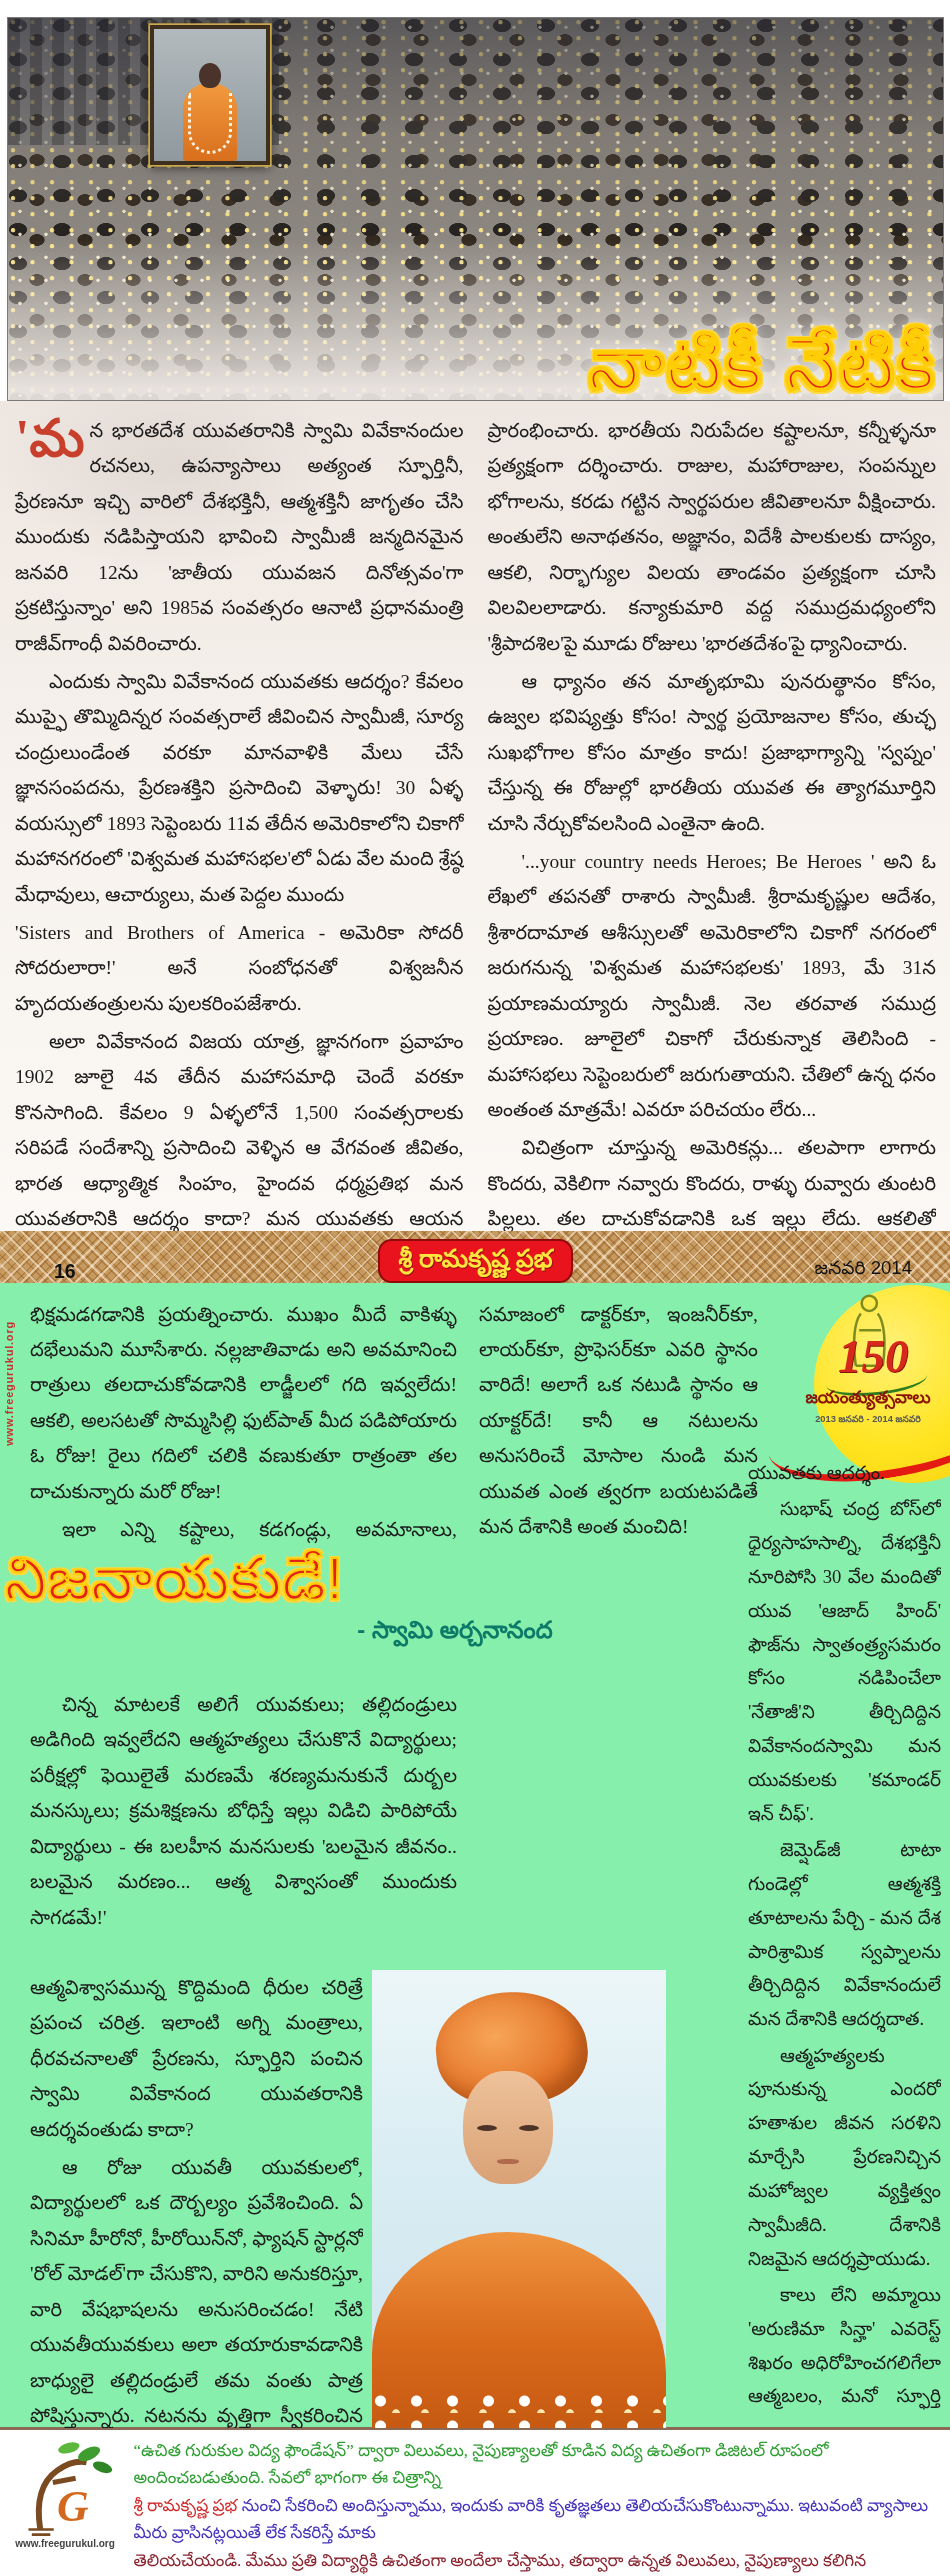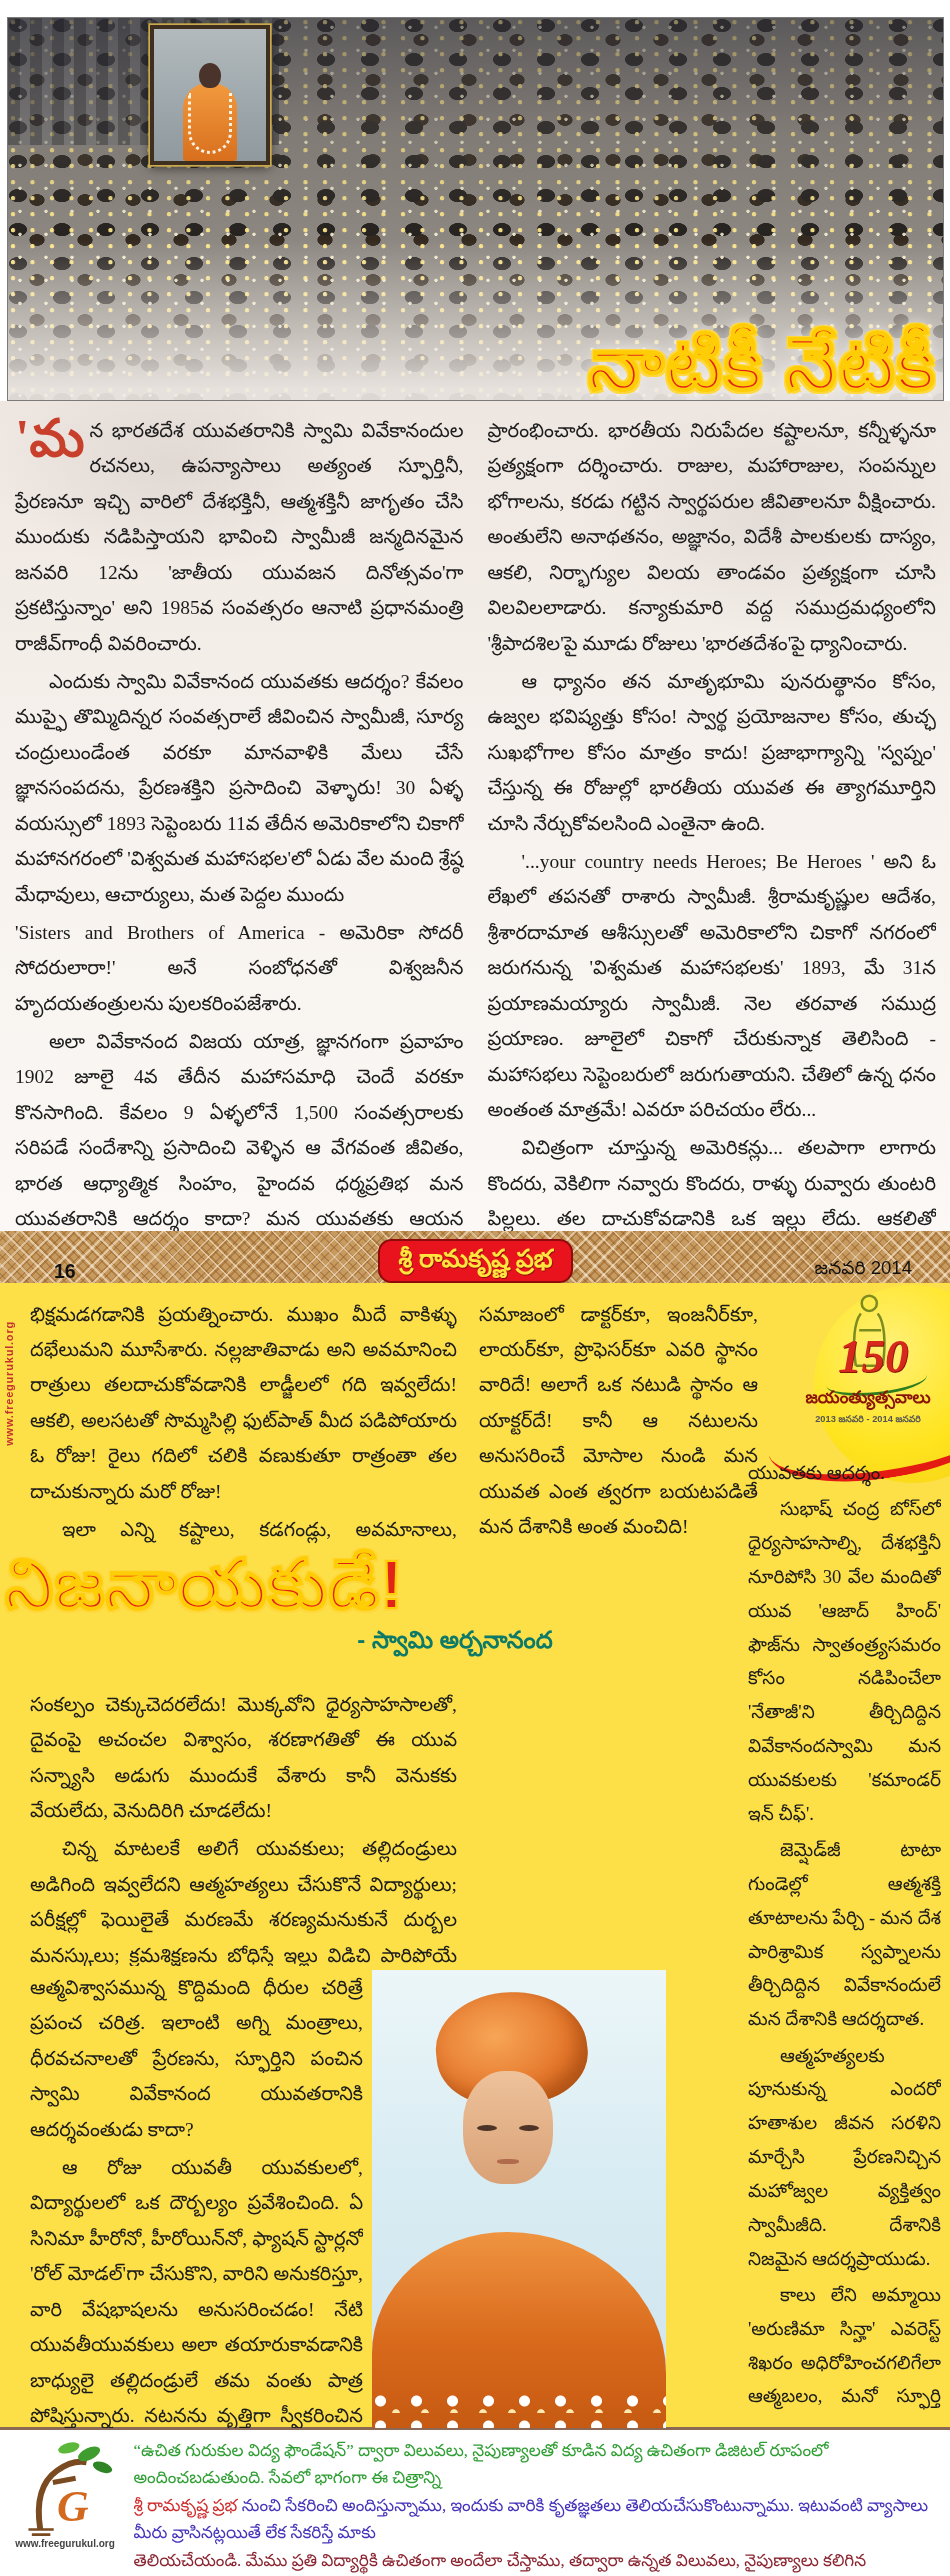--- a/index.html
+++ b/index.html
@@ -49,32 +49,32 @@
       repeating-linear-gradient(45deg, rgba(255,243,224,.5) 0 1.7px, transparent 1.7px 12.7px),
       repeating-linear-gradient(135deg, rgba(255,243,224,.5) 0 1.7px, transparent 1.7px 12.7px),
       repeating-linear-gradient(45deg, rgba(146,94,38,.45) 6px 7.6px, transparent 7.6px 12.7px),
       repeating-linear-gradient(135deg, rgba(146,94,38,.45) 6px 7.6px, transparent 7.6px 12.7px)}
   .band .pageno{position:absolute;left:54px;font:bold 19.5px "Liberation Sans",sans-serif;color:#111}
   .band .badge{margin:0 auto;background:#e8131d;border:2.5px solid #8e0b0b;border-radius:13.5px;
     padding:2.5px 18.6px;color:#ffe53d;font:bold 25px "Liberation Sans",sans-serif;
     text-shadow:0.8px 0.8px 0 #8e0b0b}
   .band .issue{position:absolute;right:39px;font:18.6px "Liberation Sans",sans-serif;color:#111}
   
-  .sec2{position:relative;height:1144px;background:#fde047;font-size:19.5px;line-height:1.82;text-align:justify}
+  .sec2{position:relative;height:1144px;background:#86efac;font-size:19.5px;line-height:1.82;text-align:justify}
   .s2block{position:absolute;overflow:hidden}
   .sec2 p{margin:0 0 2.5px;text-indent:32px}
   .sec2 p.noind{text-indent:0}
   .c1a{left:30px;top:13.5px;width:427px;height:254px}
   .c2a{left:479px;top:13.5px;width:279px;height:254px}
   .c3{left:748px;top:173px;width:193px;height:964px;font-size:18.6px}
   .c1b{left:30px;top:404px;width:427px;height:279px}
   .c2b{left:479px;top:404px;width:264px;height:279px}
   .c1c{left:30px;top:687px;width:333px;height:458px}
   .h2wrap{position:absolute;left:5px;top:266px;width:721px}
-  .headline2{font-family:"Liberation Sans",sans-serif;font-weight:bold;font-size:69px;line-height:1.05;
+  .headline2{font-family:"Liberation Sans",sans-serif;font-weight:normal;font-size:59px;line-height:1.05;
     color:#e2231a;letter-spacing:0.8px;-webkit-text-stroke:2.1px #ffcd05;
     text-shadow:2.5px 2.5px 0 #ffd83d,-2.5px 2.5px 0 #ffd83d,2.5px -2.5px 0 #ffd83d,-2.5px -2.5px 0 #ffd83d}
   .byline2{margin:5px 127px 0 auto;width:288px;text-align:center;color:#0d7a68;
     font:bold 24px "Liberation Sans",sans-serif}
   
   .logo150{position:absolute;left:765px;top:0;width:185px;height:178px;overflow:visible}
   .l150-circle{position:absolute;left:49px;top:1.7px;width:198px;height:198px;border-radius:50%;
     background:radial-gradient(circle at 38% 32%, #fff177, #ffe41f 55%, #f5cf12)}
   .l150-num{position:absolute;left:24px;top:44px;font:bold italic 47px "Liberation Serif",serif;color:#d6281c;
     text-shadow:0.8px 0.8px 0 #8a1408}
@@ -187,21 +187,20 @@
       <p>కాలు లేని అమ్మాయి 'అరుణిమా సిన్హా' ఎవరెస్ట్ శిఖరం అధిరోహించగలిగేలా ఆత్మబలం, మనో స్ఫూర్తి ప్రసాదించిన వివేకానందే మన దేశానికి నిజమైన ఆదర్శం.</p>
 
     </div>
 
     <div class="h2wrap">
       <div class="headline2">నిజనాయకుడే!</div>
       <div class="byline2">- స్వామి అర్చనానంద</div>
     </div>
 
     <div class="s2block c1b">
-      <p class="noind">సంకల్పం చెక్కుచెదరలేదు! మొక్కవోని ధైర్యసాహసాలతో, దైవంపై అచంచల విశ్వాసం, శరణాగతితో ఈ యువ సన్న్యాసి అడుగు ముందుకే వేశారు కానీ వెనుకకు వేయలేదు, వెనుదిరిగి చూడలేదు!</p>
       <p>చిన్న మాటలకే అలిగే యువకులు; తల్లిదండ్రులు అడిగింది ఇవ్వలేదని ఆత్మహత్యలు చేసుకొనే విద్యార్థులు; పరీక్షల్లో ఫెయిలైతే మరణమే శరణ్యమనుకునే దుర్బల మనస్కులు; క్రమశిక్షణను బోధిస్తే ఇల్లు విడిచి పారిపోయే విద్యార్థులు - ఈ బలహీన మనసులకు 'బలమైన జీవనం.. బలమైన మరణం... ఆత్మ విశ్వాసంతో ముందుకు సాగడమే!'</p>
     </div>
 
     <div class="s2block c1c">
       <p class="noind">ఆత్మవిశ్వాసమున్న కొద్దిమంది ధీరుల చరిత్రే ప్రపంచ చరిత్ర. ఇలాంటి అగ్ని మంత్రాలు, ధీరవచనాలతో ప్రేరణను, స్ఫూర్తిని పంచిన స్వామి వివేకానంద యువతరానికి ఆదర్శవంతుడు కాదా?</p>
       <p>ఆ రోజు యువతీ యువకులలో, విద్యార్థులలో ఒక దౌర్బల్యం ప్రవేశించింది. ఏ సినిమా హీరోనో, హీరోయిన్‌నో, ఫ్యాషన్ స్టార్లనో 'రోల్ మోడల్'గా చేసుకొని, వారిని అనుకరిస్తూ, వారి వేషభాషలను అనుసరించడం! నేటి యువతీయువకులు అలా తయారుకావడానికి బాధ్యులై తల్లిదండ్రులే తమ వంతు పాత్ర పోషిస్తున్నారు. నటనను వృత్తిగా స్వీకరించిన వారు నటులు మాత్రమే! నటులకు వారి స్థానాన్ని, గౌరవాన్ని ఇవ్వాలి. అంతేకానీ ఆ నటులని అనుకరిస్తూ జీవితాలను పాడు చేసుకోకూడదు.</p>
     </div>
 
     <div class="vimg">
       <div class="turban"></div>

